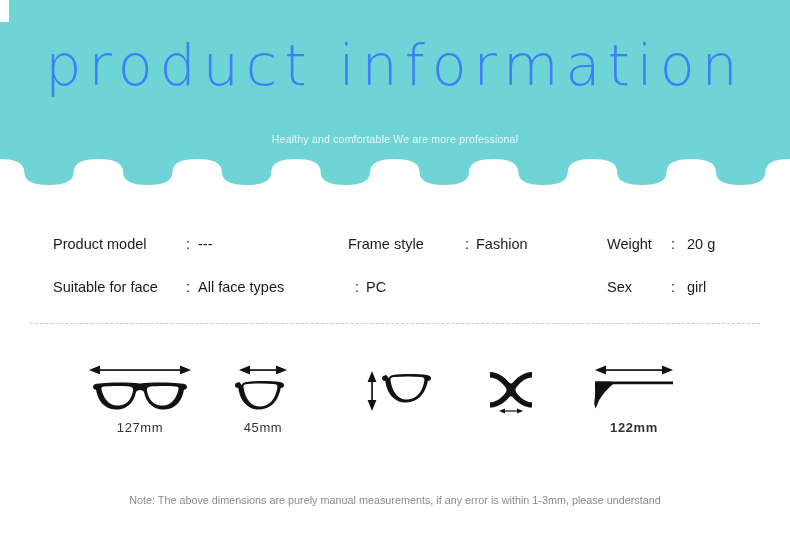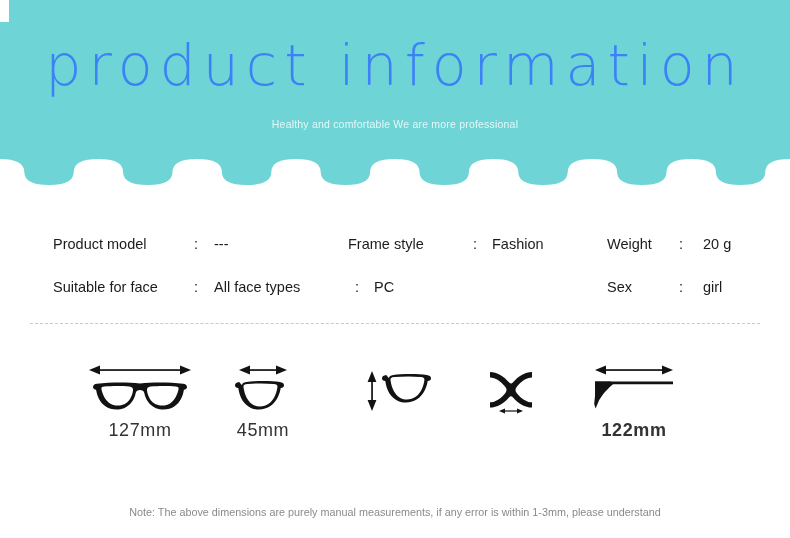--- a/index.html
+++ b/index.html
@@ -52,21 +52,21 @@
     font-family: "DejaVu Sans", sans-serif;
     font-size: 57px;
     font-weight: 300;
     letter-spacing: 7px;
     line-height: 64px;
     white-space: nowrap;
   }
   #header-subtitle {
     position: absolute;
     left: 0;
-    top: 118px;
+    top: 133px;
     width: 790px;
     text-align: center;
     color: #e4f7f7;
     font-size: 10.5px;
     letter-spacing: 0.2px;
     white-space: nowrap;
   }
 
   
   #spec-table {
@@ -87,21 +87,20 @@
 
   .spec-cell {
     position: absolute;
     top: 0;
     height: 26px;
     display: flex;
     align-items: center;
     font-size: 14.5px;
     color: #1c1c1c;
     white-space: nowrap;
-    gap: 8px;
   }
   .spec-cell.col-0 { left: 53px; width: 290px; }
   .spec-cell.col-1 { left: 348px; width: 255px; }
   .spec-cell.col-2 { left: 607px; width: 180px; }
 
   .spec-label { display: inline-block; }
   .spec-colon {
     display: inline-block;
     text-align: center;
   }
@@ -149,30 +148,30 @@
   .dim-figure svg {
     display: block;
     margin: 0 auto;
   }
   .dim-label {
     position: absolute;
     left: 0;
     top: 60px;
     width: 150px;
     text-align: center;
-    font-size: 18px;
+    font-size: 13px;
     color: #333333;
     letter-spacing: 0.6px;
   }
 
   
   #footer-note {
     position: absolute;
     left: 0;
-    top: 506px;
+    top: 494px;
     width: 790px;
     text-align: center;
     font-size: 10.8px;
     color: #8a8a8a;
     white-space: nowrap;
   }
 </style>
 </head>
 <body>
 

